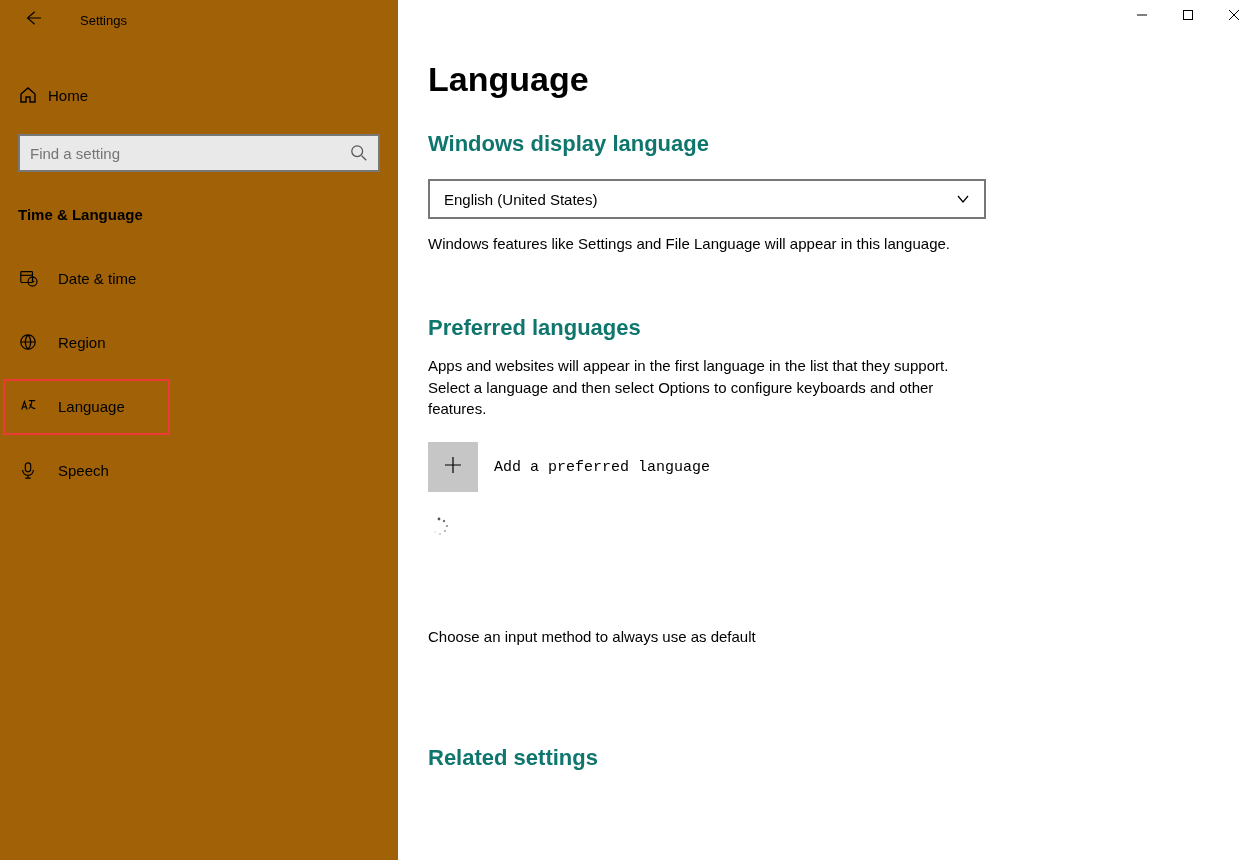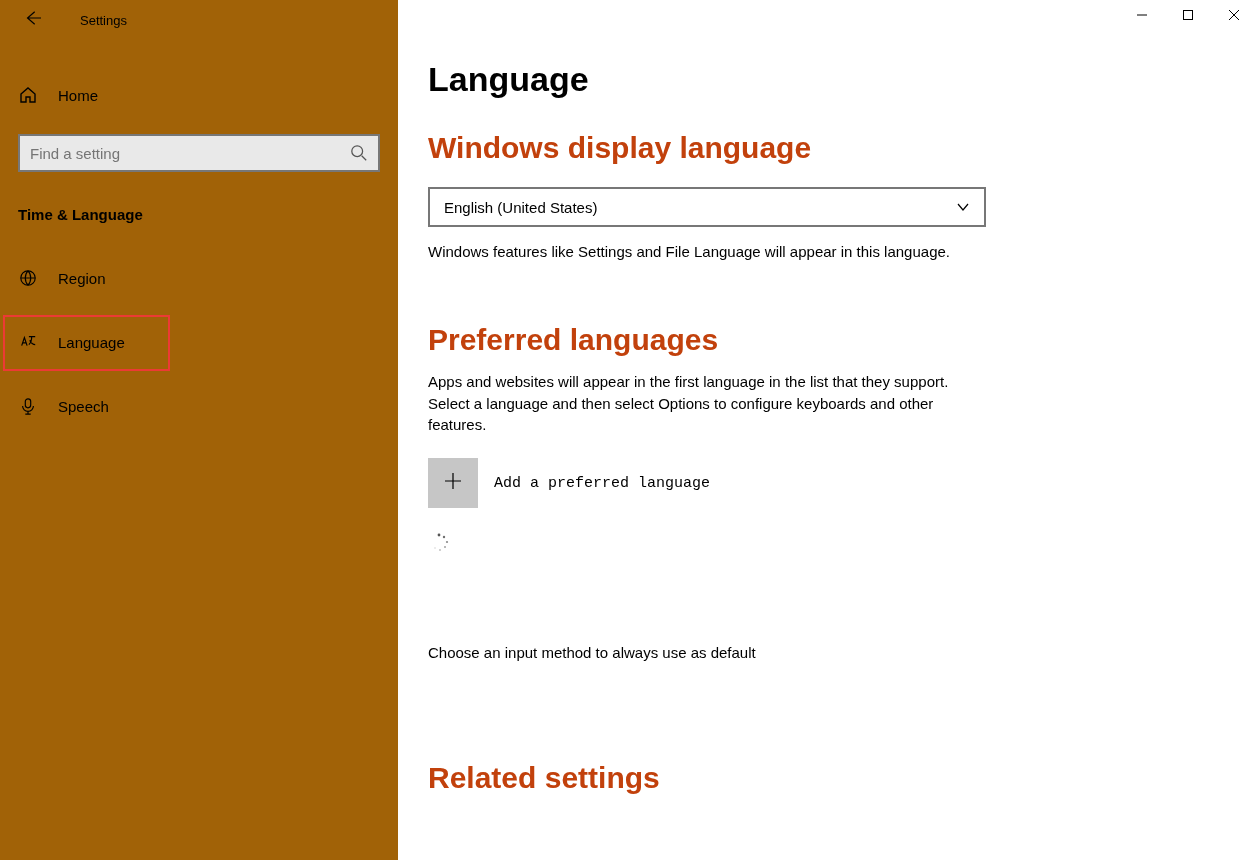--- a/index.html
+++ b/index.html
@@ -14,21 +14,21 @@
 
     
     .side-header { height: 40px; display: flex; align-items: center; padding-left: 12px; }
     .back-btn { width: 40px; height: 40px; display: flex; align-items: center; justify-content: center; }
     .back-btn svg { width: 18px; height: 18px; stroke: #000; fill: none; stroke-width: 1.3; }
     .side-title { font-size: 13px; color: #000; margin-left: 28px; }
 
     
     .home-row { display: flex; align-items: center; height: 50px; margin-top: 30px; padding-left: 18px; }
     .home-row .ic { width: 20px; display: flex; justify-content: center; }
-    .home-row .lbl { margin-left: 20px; font-size: 15px; color: #000; }
+    .home-row .lbl { margin-left: 10px; font-size: 15px; color: #000; }
 
     
     .search-wrap { margin: 14px 18px 0 18px; height: 38px; border: 2px solid #777; display: flex; align-items: center; padding: 8px 10px; background: #e9e9e9; }
     .search-wrap input { flex: 1; border: none; outline: none; background: transparent; font-size: 15px; color: #555; }
     .search-wrap .search-ic { width: 18px; height: 18px; }
 
     
     .cat-head { font-size: 15px; font-weight: 600; color: #000; margin: 34px 0 0 18px; }
 
     
@@ -38,21 +38,21 @@
     .nav-item .ic svg { width: 18px; height: 18px; }
     .nav-item .lbl { margin-left: 20px; font-size: 15px; color: #000; }
     .nav-item.highlighted {  }
     .nav-item.highlighted::after {
       content: ""; position: absolute; left: 3px; top: -2px; width: 163px; height: 52px;
       border: 2px solid #ec3a35; pointer-events: none;
     }
 
     
     .page-title { font-size: 34px; font-weight: 600; color: #000; margin-top: 60px; }
-    .sec-h { font-size: 30px; font-weight: 600; color: #c2410c; margin-top: 32px; }
+    .sec-h { font-size: 22px; font-weight: 600; color: #0f766e; margin-top: 32px; }
     .dropdown { margin-top: 22px; width: 558px; height: 40px; border: 2px solid #777; display: flex; align-items: center; padding: 0 14px; justify-content: space-between; }
     .dropdown .val { font-size: 15px; color: #000; }
     .dropdown .chev { width: 14px; height: 14px; }
     .desc { font-size: 15px; color: #000; margin-top: 14px; max-width: 560px; line-height: 1.45; }
 
     .sec2 { margin-top: 60px; }
     .add-row { margin-top: 22px; display: flex; align-items: center; gap: 16px; }
     .plus-box { width: 50px; height: 50px; background: #c6c6c6; display: flex; align-items: center; justify-content: center; }
     .plus-box svg { width: 20px; height: 20px; }
     .add-lbl { font-size: 15px; color: #000; font-family: Liberation Mono, monospace; }
@@ -97,20 +97,31 @@
         <circle cx="8" cy="8" r="6"></circle>
           <path d="M13 13 L18 18"></path>
       </svg>
     </span>
   </div>
 
   <div class="cat-head">Time &amp; Language</div>
 
   <div class="nav">
 
+    <div class="nav-item">
+      <span class="ic">
+        <svg viewBox="0 0 20 20" stroke="#000" fill="none" stroke-width="1.3">
+          <rect x="2" y="3" width="13" height="12" rx="1"></rect>
+            <path d="M2 7 H15"></path>
+          <circle cx="15" cy="14" r="5"></circle>
+            <path d="M15 12 V14 H17"></path>
+        </svg>
+      </span>
+      <span class="lbl">Date &amp; time</span>
+    </div>
 
     <div class="nav-item">
       <span class="ic">
         <svg viewBox="0 0 20 20" stroke="#000" fill="none" stroke-width="1.3">
           <circle cx="10" cy="10" r="8"></circle>
             <path d="M2 10 H18 M10 2 C6 6 6 14 10 18 M10 2 C14 6 14 14 10 18"></path>
         </svg>
       </span>
       <span class="lbl">Region</span>
     </div>

